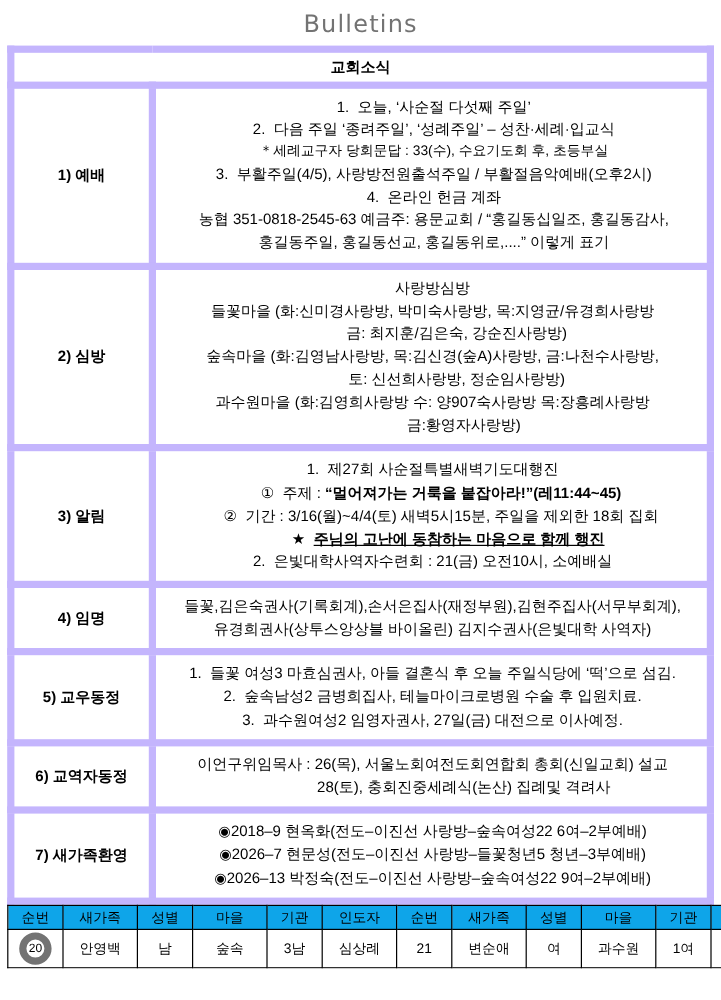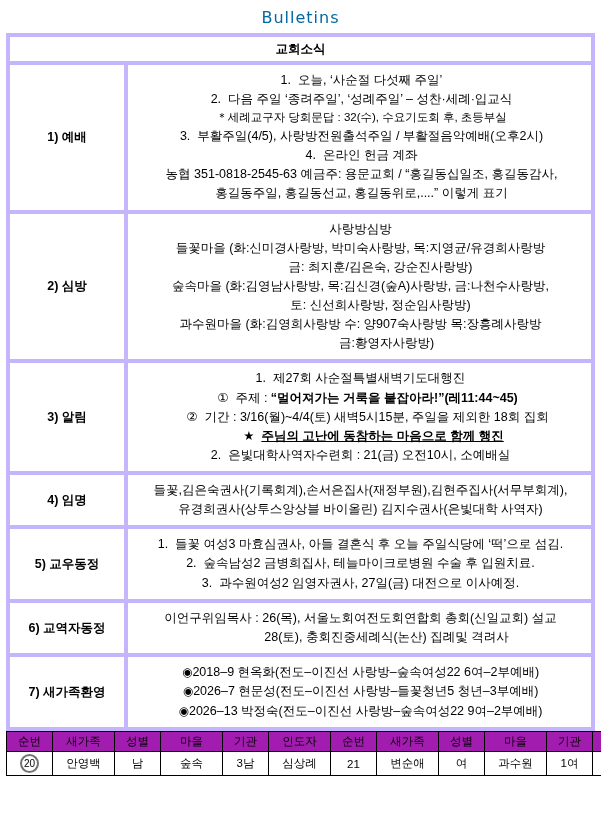--- a/index.html
+++ b/index.html
@@ -12,34 +12,34 @@
     font-family: "Liberation Sans", "DejaVu Sans", sans-serif;
     color: #000000;
   }
   .page {
     width: 601px;
     box-sizing: border-box;
     padding: 4px 6px 0 6px;
   }
   .doc-title {
     text-align: center;
-    font-size: 16px;
-    color: #0369a1;
+    font-size: 20px;
+    color: #737373;
     font-weight: 400;
     letter-spacing: 1px;
     margin: 4px 0 6px 0;
     font-family: "DejaVu Sans", sans-serif;
   }
   table.main {
     width: 589px;
     border-collapse: collapse;
     table-layout: fixed;
   }
   table.main td {
-    border: 4px solid #c4b5fd;
+    border: 6px solid #c4b5fd;
     vertical-align: middle;
     font-size: 12.5px;
     line-height: 1.45;
     text-align: center;
   }
   .section-head {
     text-align: center;
     font-weight: bold;
     font-size: 14px;
     padding: 3px 0;
@@ -88,26 +88,26 @@
     table-layout: fixed;
   }
   table.attend td, table.attend th {
     border: 1px solid #000;
     text-align: center;
     font-size: 11.5px;
     padding: 2px 0;
     font-weight: normal;
   }
   table.attend tr.hdr td {
-    background: #a21caf;
+    background: #0ea5e9;
     font-size: 11.5px;
   }
   .circ {
     display: inline-block;
-    border: 2px solid #737373;
+    border: 6px solid #737373;
     border-radius: 50%;
     width: 15px;
     height: 15px;
     line-height: 15px;
     font-size: 10px;
     text-align: center;
   }
   .bullet-circle {
     font-size: 12px;
   }
@@ -132,21 +132,21 @@
       <tr>
         <td class="cat">1) 예배</td>
         <td class="body-cell">
           <ol class="numlist" style="padding-left:0; list-style:none;">
             <li class="plain-line">
               <span class="nowrap">1.&nbsp;&nbsp;</span><span>오늘, ‘사순절 다섯째 주일’</span>
             </li>
             <li class="plain-line">
               <span class="nowrap">2.&nbsp;&nbsp;</span><span>다음 주일 ‘종려주일’, ‘성례주일’ – 성찬·세례·입교식</span>
             </li>
-            <li class="plain-line indent2 small">＊세례교구자 당회문답 : 32(수), 수요기도회 후, 초등부실</li>
+            <li class="plain-line indent2 small">＊세례교구자 당회문답 : 33(수), 수요기도회 후, 초등부실</li>
             <li class="plain-line">
               <span class="nowrap">3.&nbsp;&nbsp;</span><span>부활주일(4/5), 사랑방전원출석주일 / 부활절음악예배(오후2시)</span>
             </li>
             <li class="plain-line">
               <span class="nowrap">4.&nbsp;&nbsp;</span><span>온라인 헌금 계좌</span>
             </li>
             <li class="plain-line indent3">농협 351-0818-2545-63 예금주: 용문교회 / “홍길동십일조, 홍길동감사,</li>
             <li class="plain-line indent2">홍길동주일, 홍길동선교, 홍길동위로,....” 이렇게 표기</li>
           </ol>
         </td>

